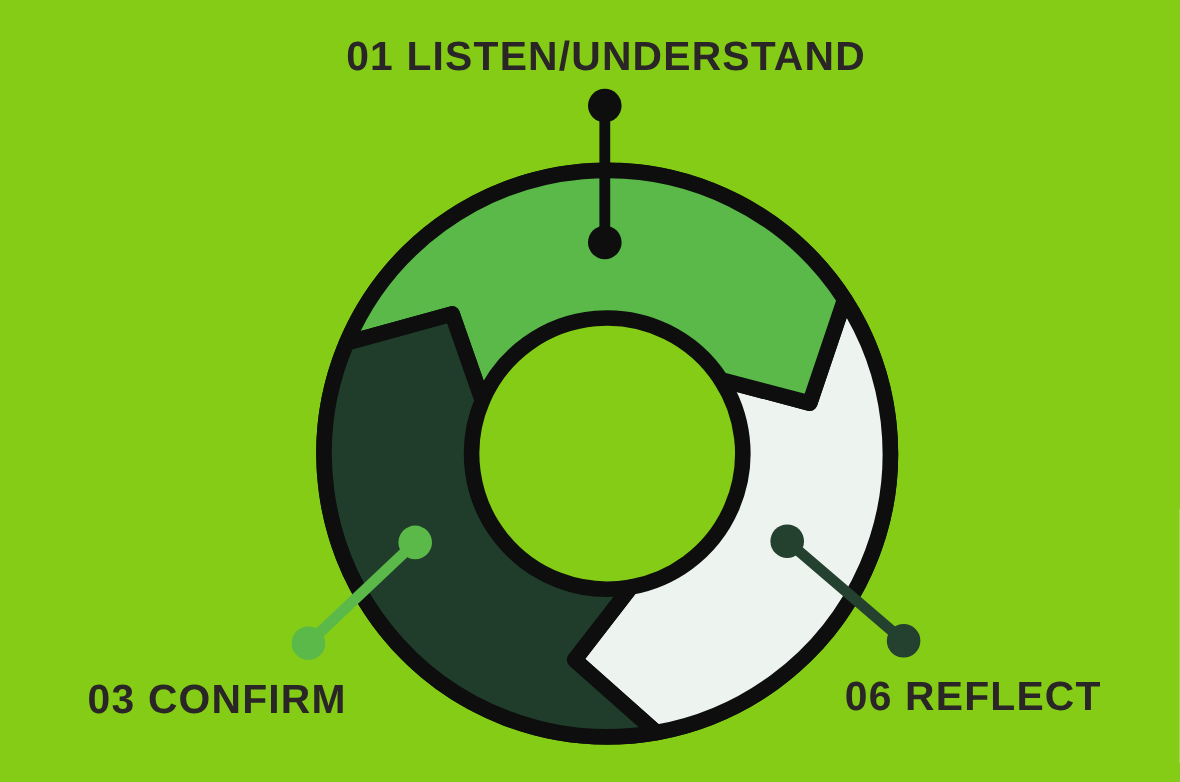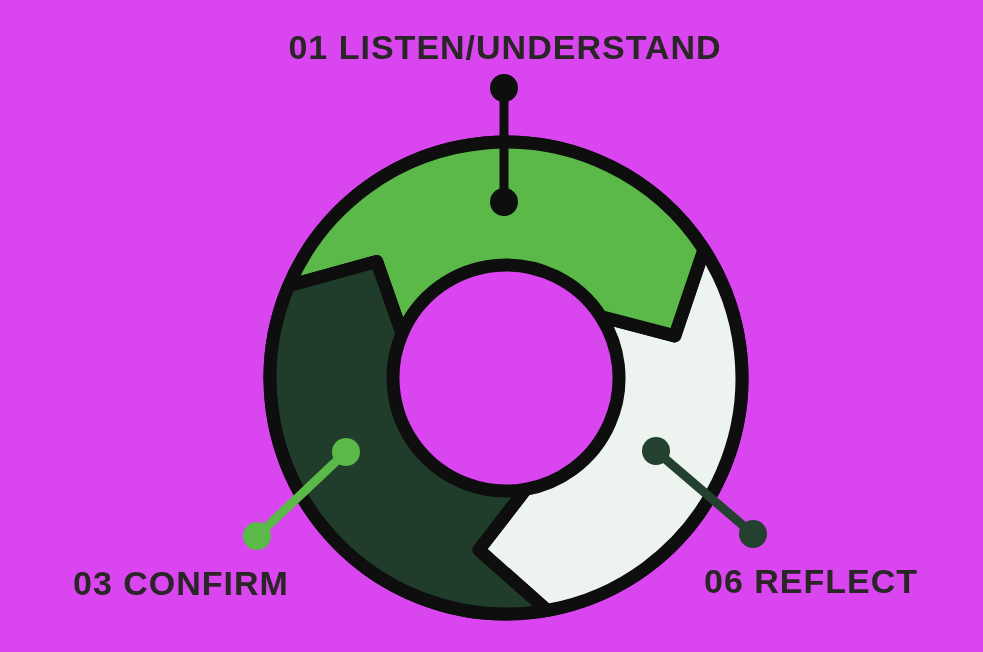--- a/index.html
+++ b/index.html
@@ -35,21 +35,21 @@
     left: 73px;
   }
   .label-right {
     top: 564px;
     left: 704px;
   }
 </style>
 </head>
 <body>
 
-<div class="stage" style="background: #d946ef; text-decoration: underline;">
+<div class="stage" style="background: #84cc16; text-decoration: underline;">
 
   <svg class="diagram-svg" id="cycle-svg" viewBox="0 0 983 652" xmlns="http://www.w3.org/2000/svg">
       <circle cx="506" cy="378" r="236" fill="none" stroke="#0d0e0d" stroke-width="13"></circle>
       <path d="M 703.9 249.5 A 236 236 0 0 1 547.0 610.4 L 478.8 549.9 L 525.6 489.3 A 113 113 0 0 0 600.8 316.5 L 674.8 335.9 Z" fill="#edf4ef" stroke="#0d0e0d" stroke-width="13" stroke-linejoin="round"></path>
       <path d="M 288.8 285.8 A 236 236 0 0 1 703.9 249.5 L 674.8 335.9 L 600.8 316.5 A 113 113 0 0 0 402.0 333.8 L 376.7 261.6 Z" fill="#5ab948" stroke="#0d0e0d" stroke-width="13" stroke-linejoin="round"></path>
       <path d="M 547.0 610.4 A 236 236 0 0 1 288.8 285.8 L 376.7 261.6 L 402.0 333.8 A 113 113 0 0 0 525.6 489.3 L 478.8 549.9 Z" fill="#203d2b" stroke="#0d0e0d" stroke-width="13" stroke-linejoin="round"></path>
       <line x1="504" y1="202" x2="504" y2="88" stroke="#0d0e0d" stroke-width="9"></line>
       <circle cx="504" cy="202" r="14" fill="#0d0e0d"></circle>
       <circle cx="504" cy="88" r="14" fill="#0d0e0d"></circle>
       <line x1="656" y1="451" x2="753" y2="534" stroke="#24402e" stroke-width="9"></line>

